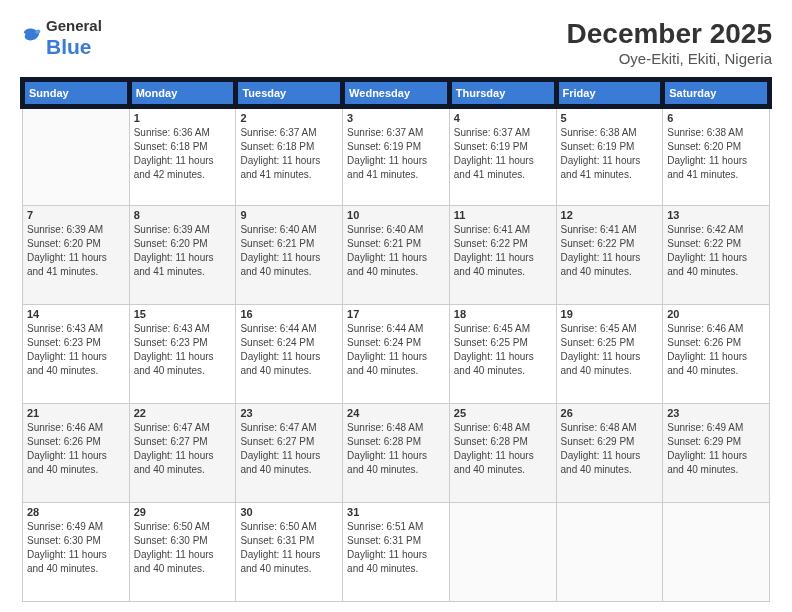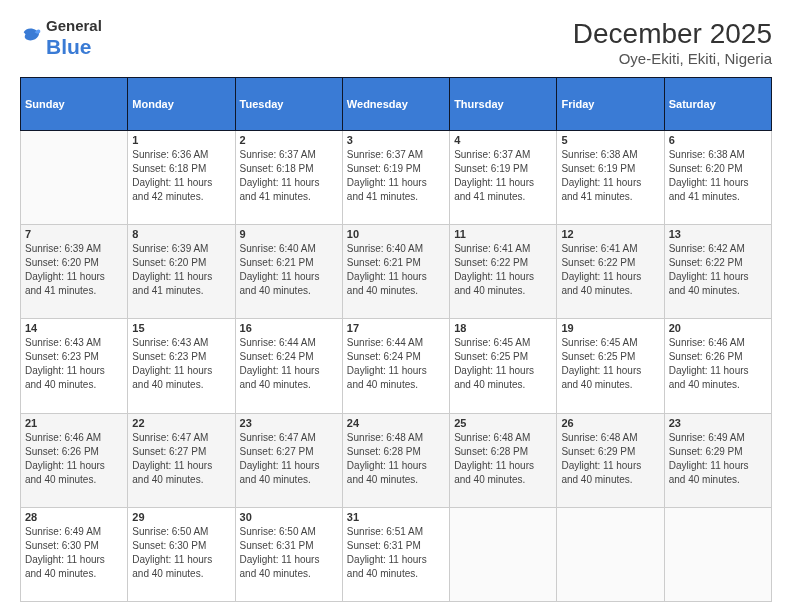--- a/index.html
+++ b/index.html
@@ -43,42 +43,42 @@
     }
     .logo-bird {
       width: 22px;
       height: 22px;
     }
     .title-area {
       text-align: right;
     }
     .month-title {
       font-size: 28px;
-      font-weight: normal;
+      font-weight: bold;
       color: #333;
     }
     .location-title {
       font-size: 15px;
       color: #555;
     }
     .calendar {
       flex: 1;
       border: 1px solid #ccc;
       border-collapse: collapse;
       width: 100%;
       table-layout: fixed;
     }
     .calendar th {
       background: #3a7bd5;
       color: #fff;
       font-size: 11px;
       font-weight: bold;
-      padding: 20px 4px;
+      padding: 5px 4px;
       text-align: left;
-      border: 1px solid #0f172a;
+      border: 5px solid #0f172a;
     }
     .calendar td {
       border: 1px solid #ccc;
       vertical-align: top;
       padding: 3px 4px;
       font-size: 8.5px;
       color: #333;
       height: 80px;
     }
     .day-num {

